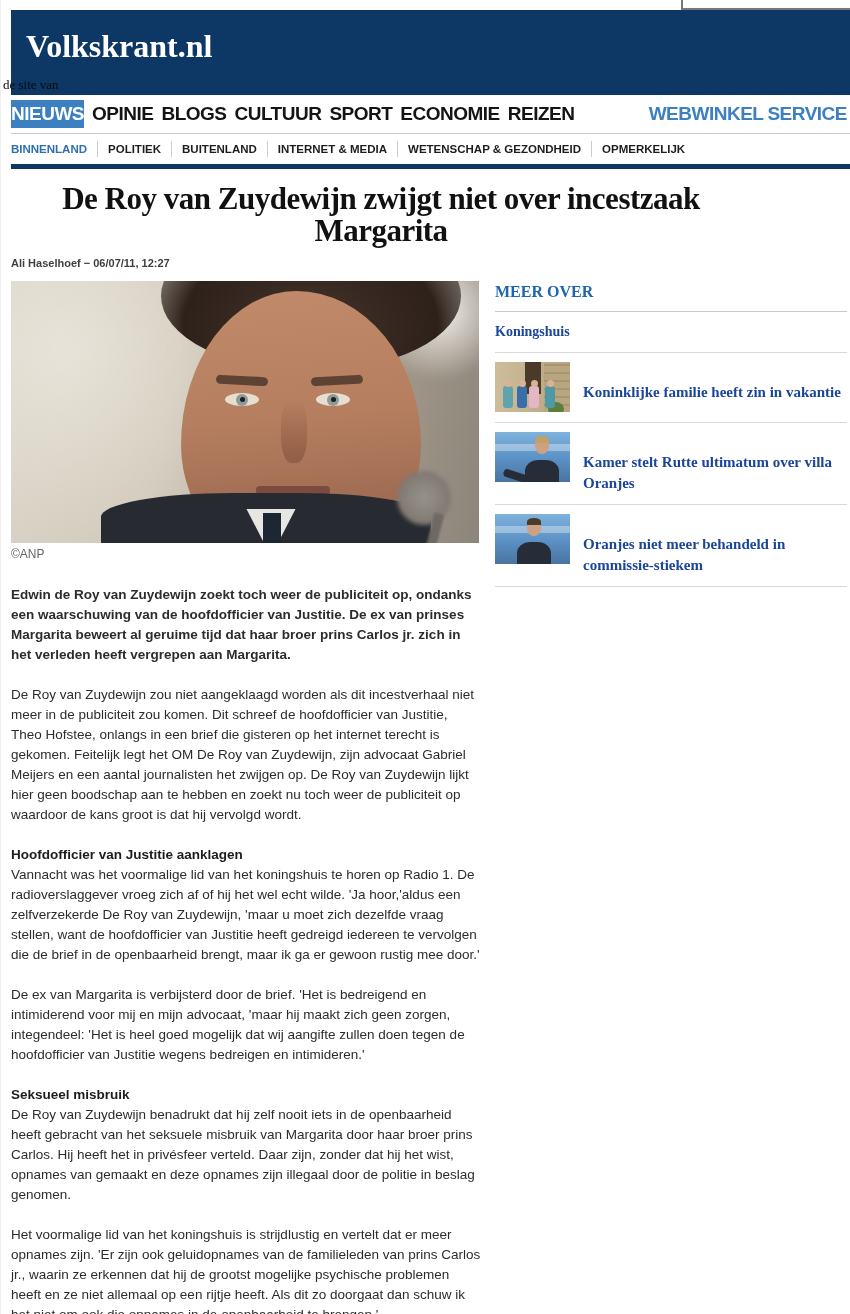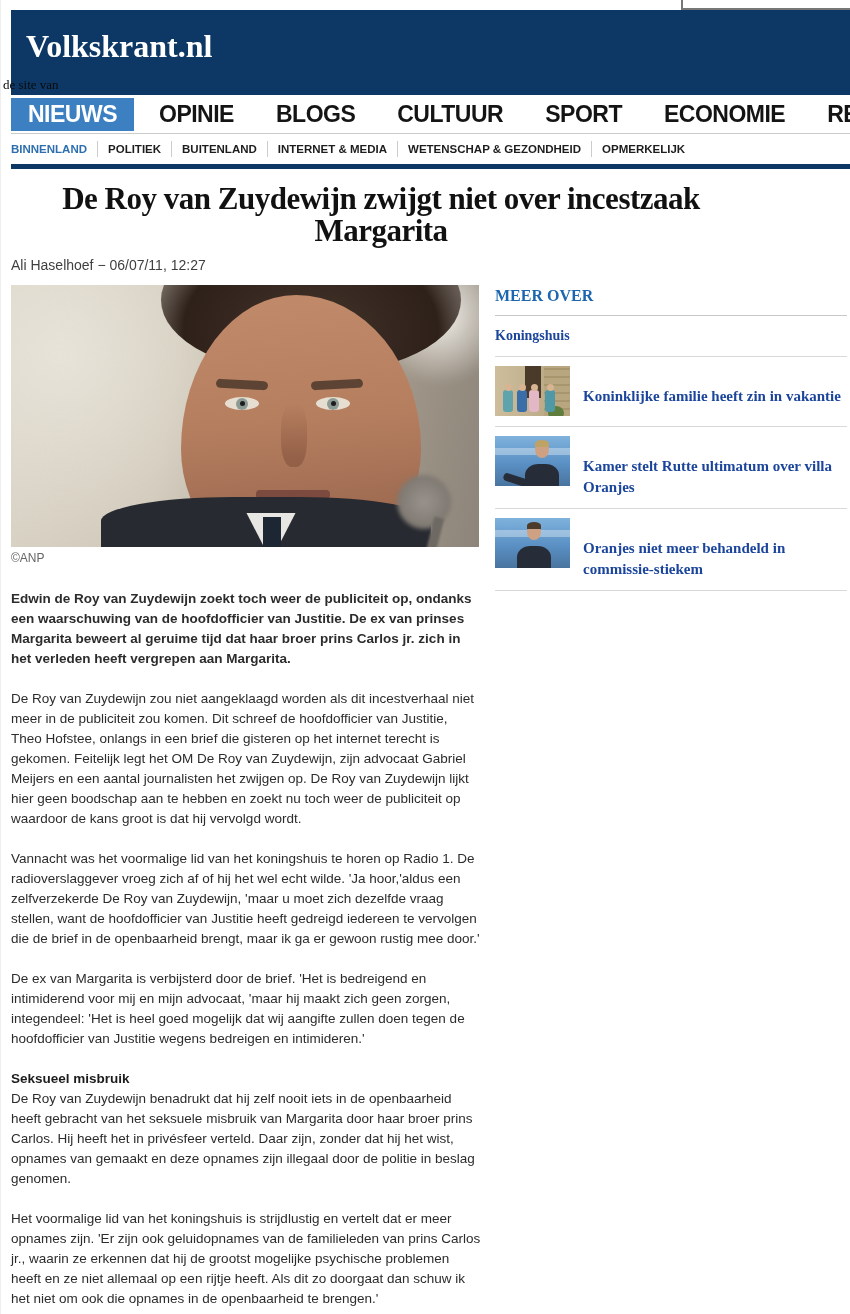--- a/index.html
+++ b/index.html
@@ -10,37 +10,37 @@
   .topstrip{position:relative;height:10px;background:#fff;}
   .top-search{position:absolute;top:-12px;right:-2px;width:172px;height:22px;border:2px solid #777;background:#fff;box-sizing:border-box;}
 
   
   .header{position:relative;margin-left:10px;height:85px;background:#0d3866;}
   .logo{position:absolute;left:15px;top:18px;font-family:"Liberation Serif", serif;font-weight:700;font-size:32px;color:#fff;letter-spacing:0px;}
   .tagline{position:absolute;left:-8px;bottom:2px;font-family:"Liberation Serif", serif;font-size:13px;color:#0a0a0a;}
 
   
   .mainnav{display:flex;align-items:center;margin-left:10px;height:38px;background:#fff;border-bottom:1px solid #ccc;}
-  .nav-item{font-weight:700;font-size:23px;letter-spacing:-0.5px;color:#141414;text-decoration:none;padding:3px 17px;margin-right:8px;cursor:pointer;font-stretch:condensed;text-align:right;}
+  .nav-item{font-weight:700;font-size:19px;letter-spacing:-0.5px;color:#141414;text-decoration:none;padding:3px 0;margin-right:8px;cursor:pointer;font-stretch:condensed;text-align:right;}
   .nav-item.active{background:#3c80c1;color:#fff;}
   .nav-spacer{flex:1;}
   .nav-item.right{color:#3c80c1;margin-right:4px;}
 
   
   .subnav{display:flex;align-items:center;margin-left:10px;height:30px;background:#fff;}
   .subnav-item{font-weight:700;font-size:11.5px;color:#1d1d1d;text-decoration:none;padding:2px 10px;cursor:pointer;font-stretch:condensed;}
   .subnav-item:first-child{padding-left:0;}
   .subnav-item + .subnav-item{border-left:1px solid #ccc;}
   .subnav-item.active{color:#2e6fb0;text-align:center;}
   .navybar{margin-left:10px;height:5px;background:#0d3866;}
 
   
   .article-head{margin:14px 0 0 10px;}
   h1{font-family:"Liberation Serif", serif;font-weight:700;font-size:31px;line-height:32px;letter-spacing:-0.5px;color:#111;margin:0;max-width:740px;font-stretch:condensed;text-align:center;}
-  .byline{margin-top:10px;font-size:14px;color:#3f3f3f;}
+  .byline{margin-top:10px;font-size:11px;color:#3f3f3f;font-weight:bold;}
 
   
   .cols{display:flex;margin:12px 0 0 10px;}
   .col-main{width:470px;}
   .col-side{width:352px;margin-left:14px;}
 
   
   .photo{position:relative;width:468px;height:262px;overflow:hidden;background:linear-gradient(100deg,#d9d3c6 0%,#cfc7b8 35%,#a99e90 70%,#8d857a 100%);}
   .ph-bgspot{position:absolute;right:-30px;top:-40px;width:140px;height:140px;border-radius:50%;background:radial-gradient(circle,#f4f2ec 0%,rgba(244,242,236,0) 70%);filter:blur(4px);}
   .ph-bgl{position:absolute;left:-40px;top:-30px;width:260px;height:330px;background:radial-gradient(circle at 35% 30%,#e7e3d8 0%,rgba(231,227,216,0) 75%);filter:blur(6px);}
@@ -164,20 +164,21 @@
         <div class="ph-shirt"></div>
         <div class="ph-tie"></div>
         <div class="ph-mic"></div>
         <div class="ph-micstem"></div>
       </div>
       <div class="photo-credit">©ANP</div>
 
       <div class="body-copy">
           <p class="intro">Edwin de Roy van Zuydewijn zoekt toch weer de publiciteit op, ondanks een waarschuwing van de hoofdofficier van Justitie. De ex van prinses Margarita beweert al geruime tijd dat haar broer prins Carlos jr. zich in het verleden heeft vergrepen aan Margarita.</p>
           <p>De Roy van Zuydewijn zou niet aangeklaagd worden als dit incestverhaal niet meer in de publiciteit zou komen. Dit schreef de hoofdofficier van Justitie, Theo Hofstee, onlangs in een brief die gisteren op het internet terecht is gekomen. Feitelijk legt het OM De Roy van Zuydewijn, zijn advocaat Gabriel Meijers en een aantal journalisten het zwijgen op. De Roy van Zuydewijn lijkt hier geen boodschap aan te hebben en zoekt nu toch weer de publiciteit op waardoor de kans groot is dat hij vervolgd wordt.</p>
+          <h3>Hoofdofficier van Justitie aanklagen</h3>
           <p>Vannacht was het voormalige lid van het koningshuis te horen op Radio 1. De radioverslaggever vroeg zich af of hij het wel echt wilde. 'Ja hoor,'aldus een zelfverzekerde De Roy van Zuydewijn, 'maar u moet zich dezelfde vraag stellen, want de hoofdofficier van Justitie heeft gedreigd iedereen te vervolgen die de brief in de openbaarheid brengt, maar ik ga er gewoon rustig mee door.'</p>
           <p>De ex van Margarita is verbijsterd door de brief. 'Het is bedreigend en intimiderend voor mij en mijn advocaat, 'maar hij maakt zich geen zorgen, integendeel: 'Het is heel goed mogelijk dat wij aangifte zullen doen tegen de hoofdofficier van Justitie wegens bedreigen en intimideren.'</p>
           <h3>Seksueel misbruik</h3>
           <p>De Roy van Zuydewijn benadrukt dat hij zelf nooit iets in de openbaarheid heeft gebracht van het seksuele misbruik van Margarita door haar broer prins Carlos. Hij heeft het in privésfeer verteld. Daar zijn, zonder dat hij het wist, opnames van gemaakt en deze opnames zijn illegaal door de politie in beslag genomen.</p>
           <p>Het voormalige lid van het koningshuis is strijdlustig en vertelt dat er meer opnames zijn. 'Er zijn ook geluidopnames van de familieleden van prins Carlos jr., waarin ze erkennen dat hij de grootst mogelijke psychische problemen heeft en ze niet allemaal op een rijtje heeft. Als dit zo doorgaat dan schuw ik het niet om ook die opnames in de openbaarheid te brengen.'</p>
         </div>
 
     </div>
 
     <aside class="col-side">

